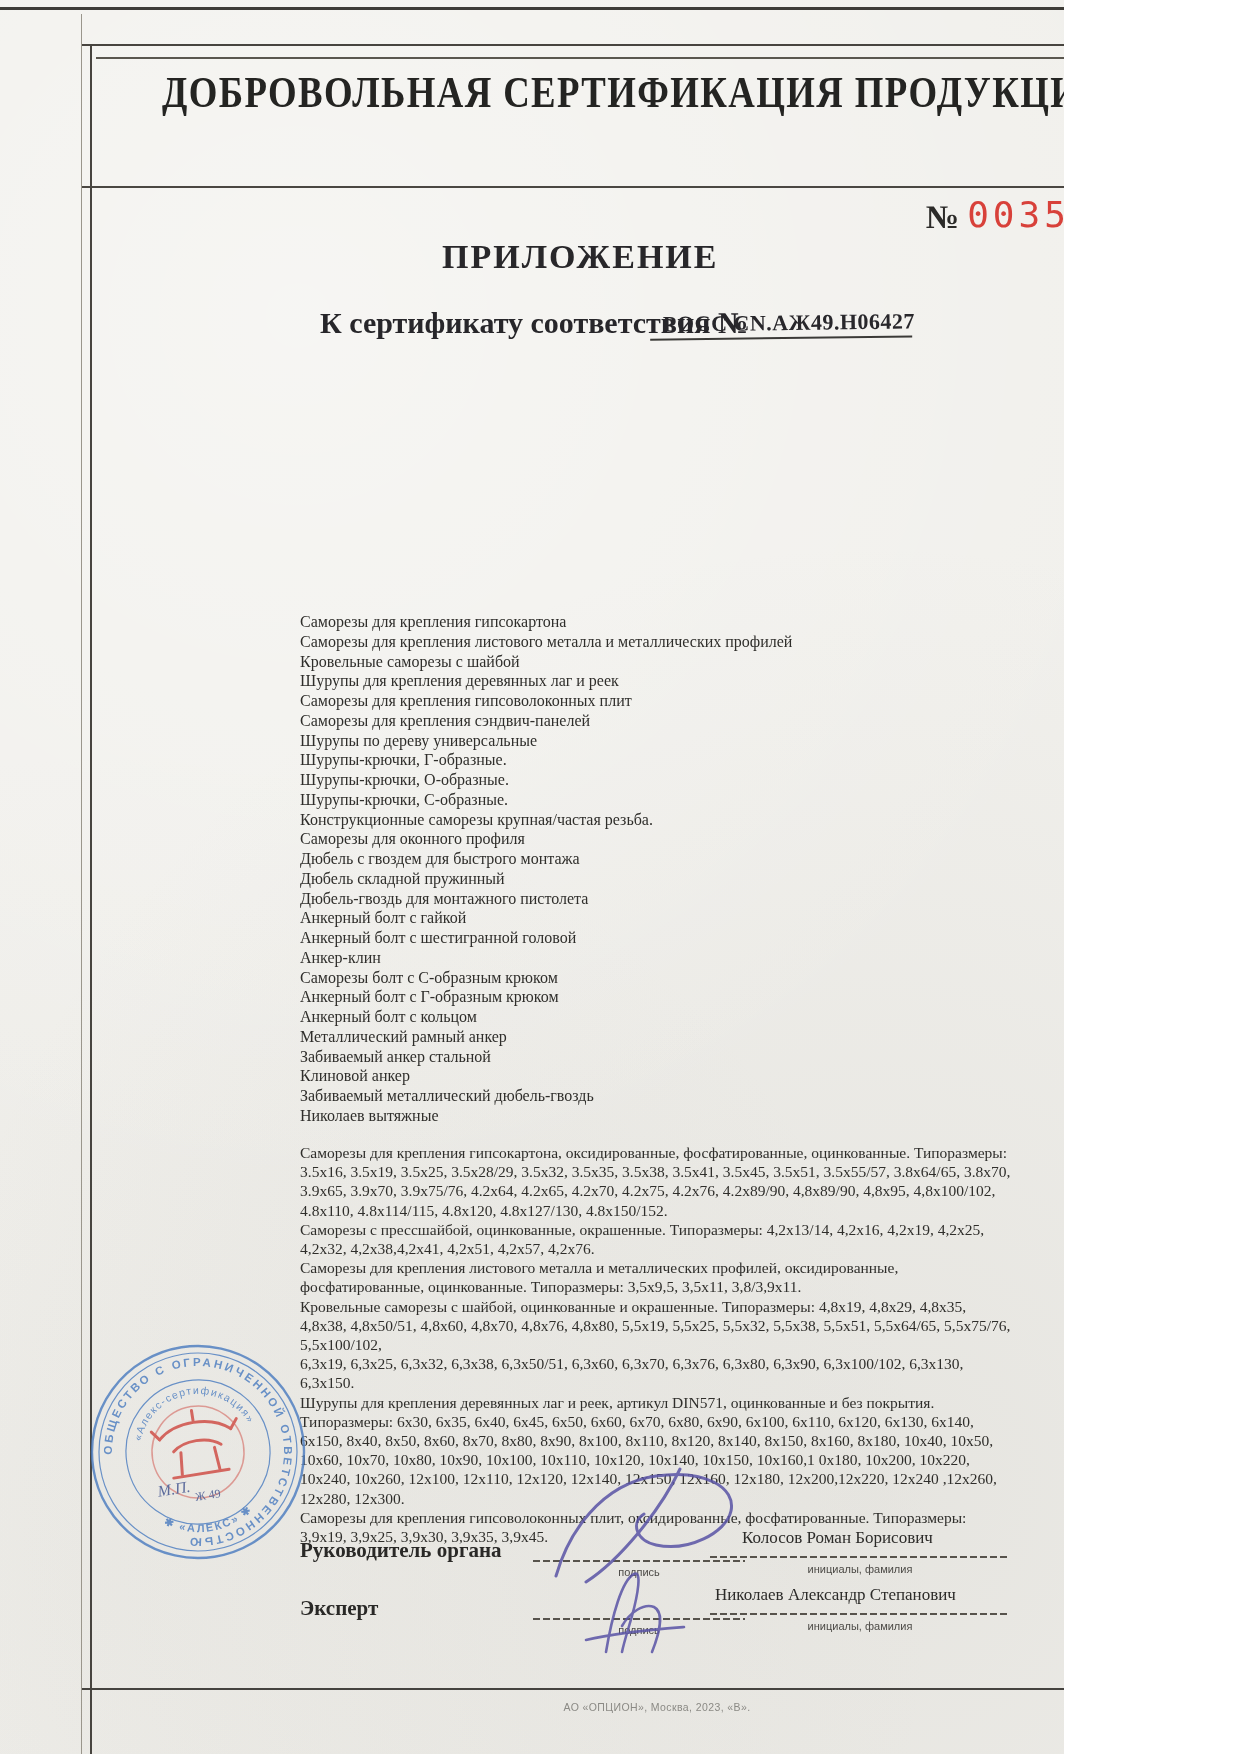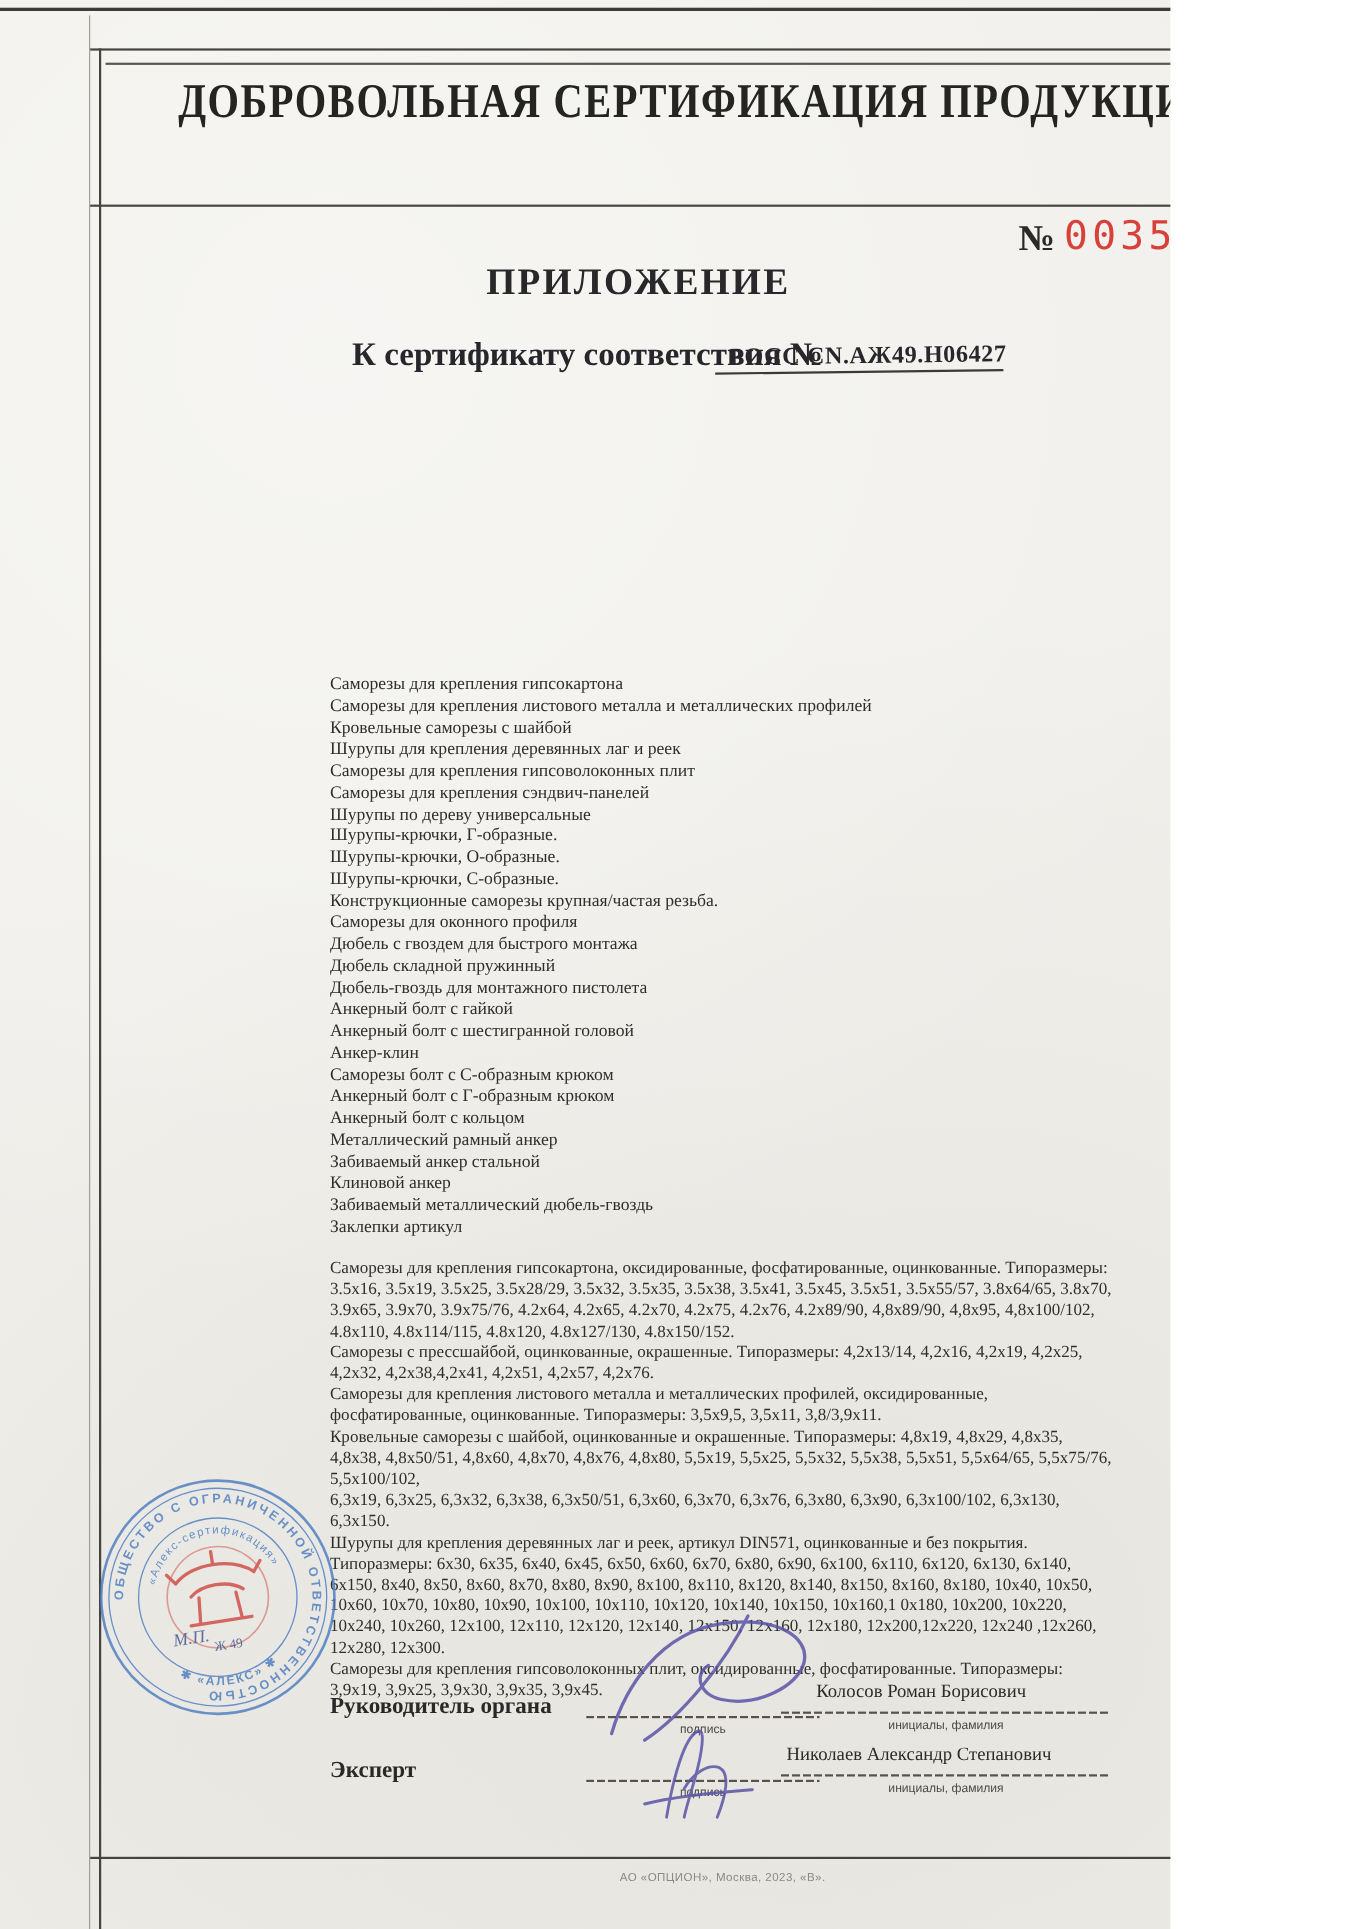--- a/index.html
+++ b/index.html
@@ -137,21 +137,21 @@
     <li>Анкерный болт с гайкой</li>
     <li>Анкерный болт с шестигранной головой</li>
     <li>Анкер-клин</li>
     <li>Саморезы болт с С-образным крюком</li>
     <li>Анкерный болт с Г-образным крюком</li>
     <li>Анкерный болт с кольцом</li>
     <li>Металлический рамный анкер</li>
     <li>Забиваемый анкер стальной</li>
     <li>Клиновой анкер</li>
     <li>Забиваемый металлический дюбель-гвоздь</li>
-    <li>Заклепки артикул</li>
+    <li>Николаев вытяжные</li>
   </ul>
 
   <div class="size-paragraphs">
     <p>Саморезы для крепления гипсокартона, оксидированные, фосфатированные, оцинкованные. Типоразмеры: 3.5х16, 3.5х19, 3.5х25, 3.5х28/29, 3.5х32, 3.5х35, 3.5х38, 3.5х41, 3.5х45, 3.5х51, 3.5х55/57, 3.8х64/65, 3.8х70, 3.9х65, 3.9х70, 3.9х75/76, 4.2х64, 4.2х65, 4.2х70, 4.2х75, 4.2х76, 4.2х89/90, 4,8х89/90, 4,8х95, 4,8х100/102, 4.8х110, 4.8х114/115, 4.8х120, 4.8х127/130, 4.8х150/152.</p>
     <p>Саморезы с прессшайбой, оцинкованные, окрашенные. Типоразмеры: 4,2х13/14, 4,2х16, 4,2х19, 4,2х25, 4,2х32, 4,2х38,4,2х41, 4,2х51, 4,2х57, 4,2х76.</p>
     <p>Саморезы для крепления листового металла и металлических профилей, оксидированные, фосфатированные, оцинкованные. Типоразмеры: 3,5х9,5, 3,5х11, 3,8/3,9х11.</p>
     <p>Кровельные саморезы с шайбой, оцинкованные и окрашенные. Типоразмеры: 4,8х19, 4,8х29, 4,8х35, 4,8х38, 4,8х50/51, 4,8х60, 4,8х70, 4,8х76, 4,8х80, 5,5х19, 5,5х25, 5,5х32, 5,5х38, 5,5х51, 5,5х64/65, 5,5х75/76, 5,5х100/102,
 6,3х19, 6,3х25, 6,3х32, 6,3х38, 6,3х50/51, 6,3х60, 6,3х70, 6,3х76, 6,3х80, 6,3х90, 6,3х100/102, 6,3х130, 6,3х150.</p>
     <p>Шурупы для крепления деревянных лаг и реек, артикул DIN571, оцинкованные и без покрытия. Типоразмеры: 6х30, 6х35, 6х40, 6х45, 6х50, 6х60, 6х70, 6х80, 6х90, 6х100, 6х110, 6х120, 6х130, 6х140, 6х150, 8х40, 8х50, 8х60, 8х70, 8х80, 8х90, 8х100, 8х110, 8х120, 8х140, 8х150, 8х160, 8х180, 10х40, 10х50, 10х60, 10х70, 10х80, 10х90, 10х100, 10х110, 10х120, 10х140, 10х150, 10х160,1 0х180, 10х200, 10х220, 10х240, 10х260, 12х100, 12х110, 12х120, 12х140, 12х150, 12х160, 12х180, 12х200,12х220, 12х240 ,12х260, 12х280, 12х300.</p>
     <p>Саморезы для крепления гипсоволоконных плит, оксидированные, фосфатированные. Типоразмеры: 3,9х19, 3,9х25, 3,9х30, 3,9х35, 3,9х45.</p>

